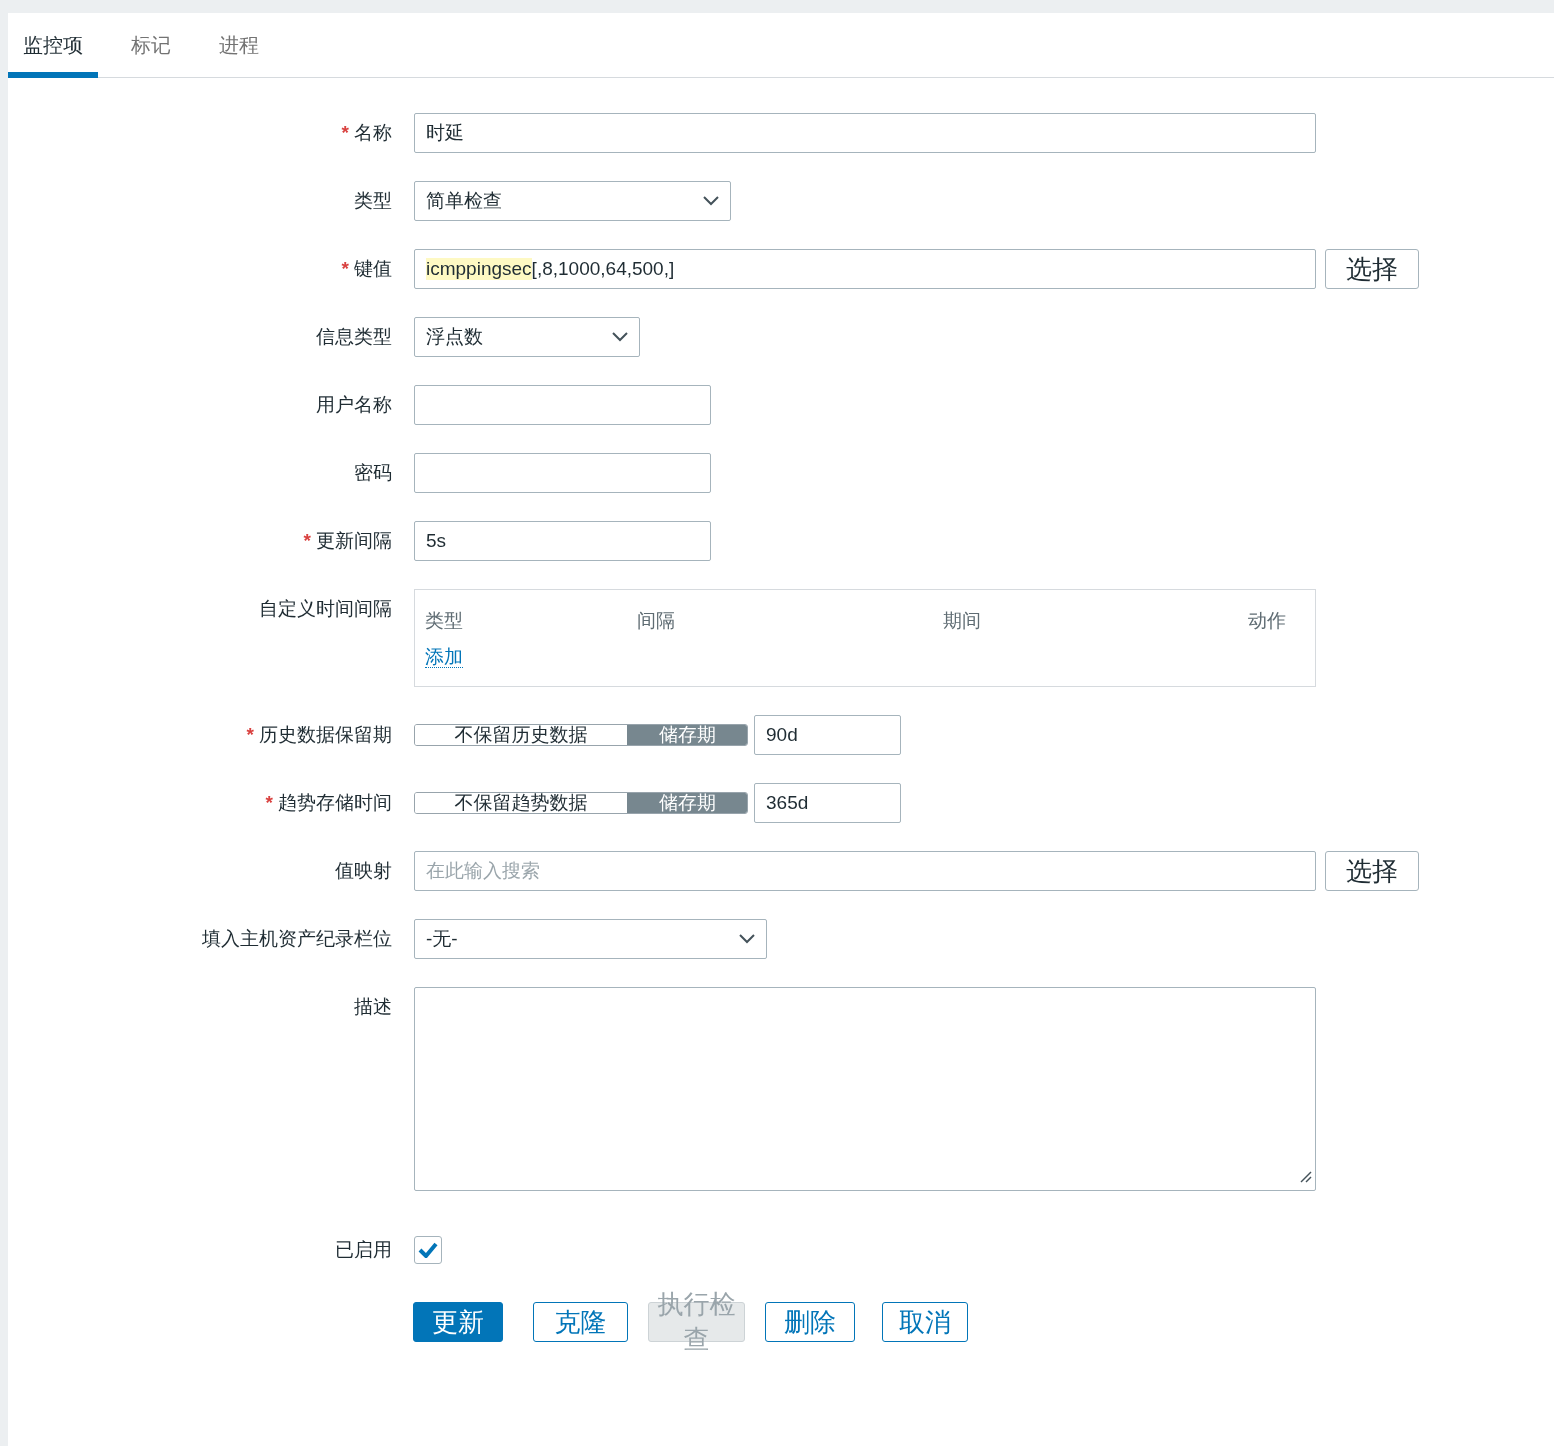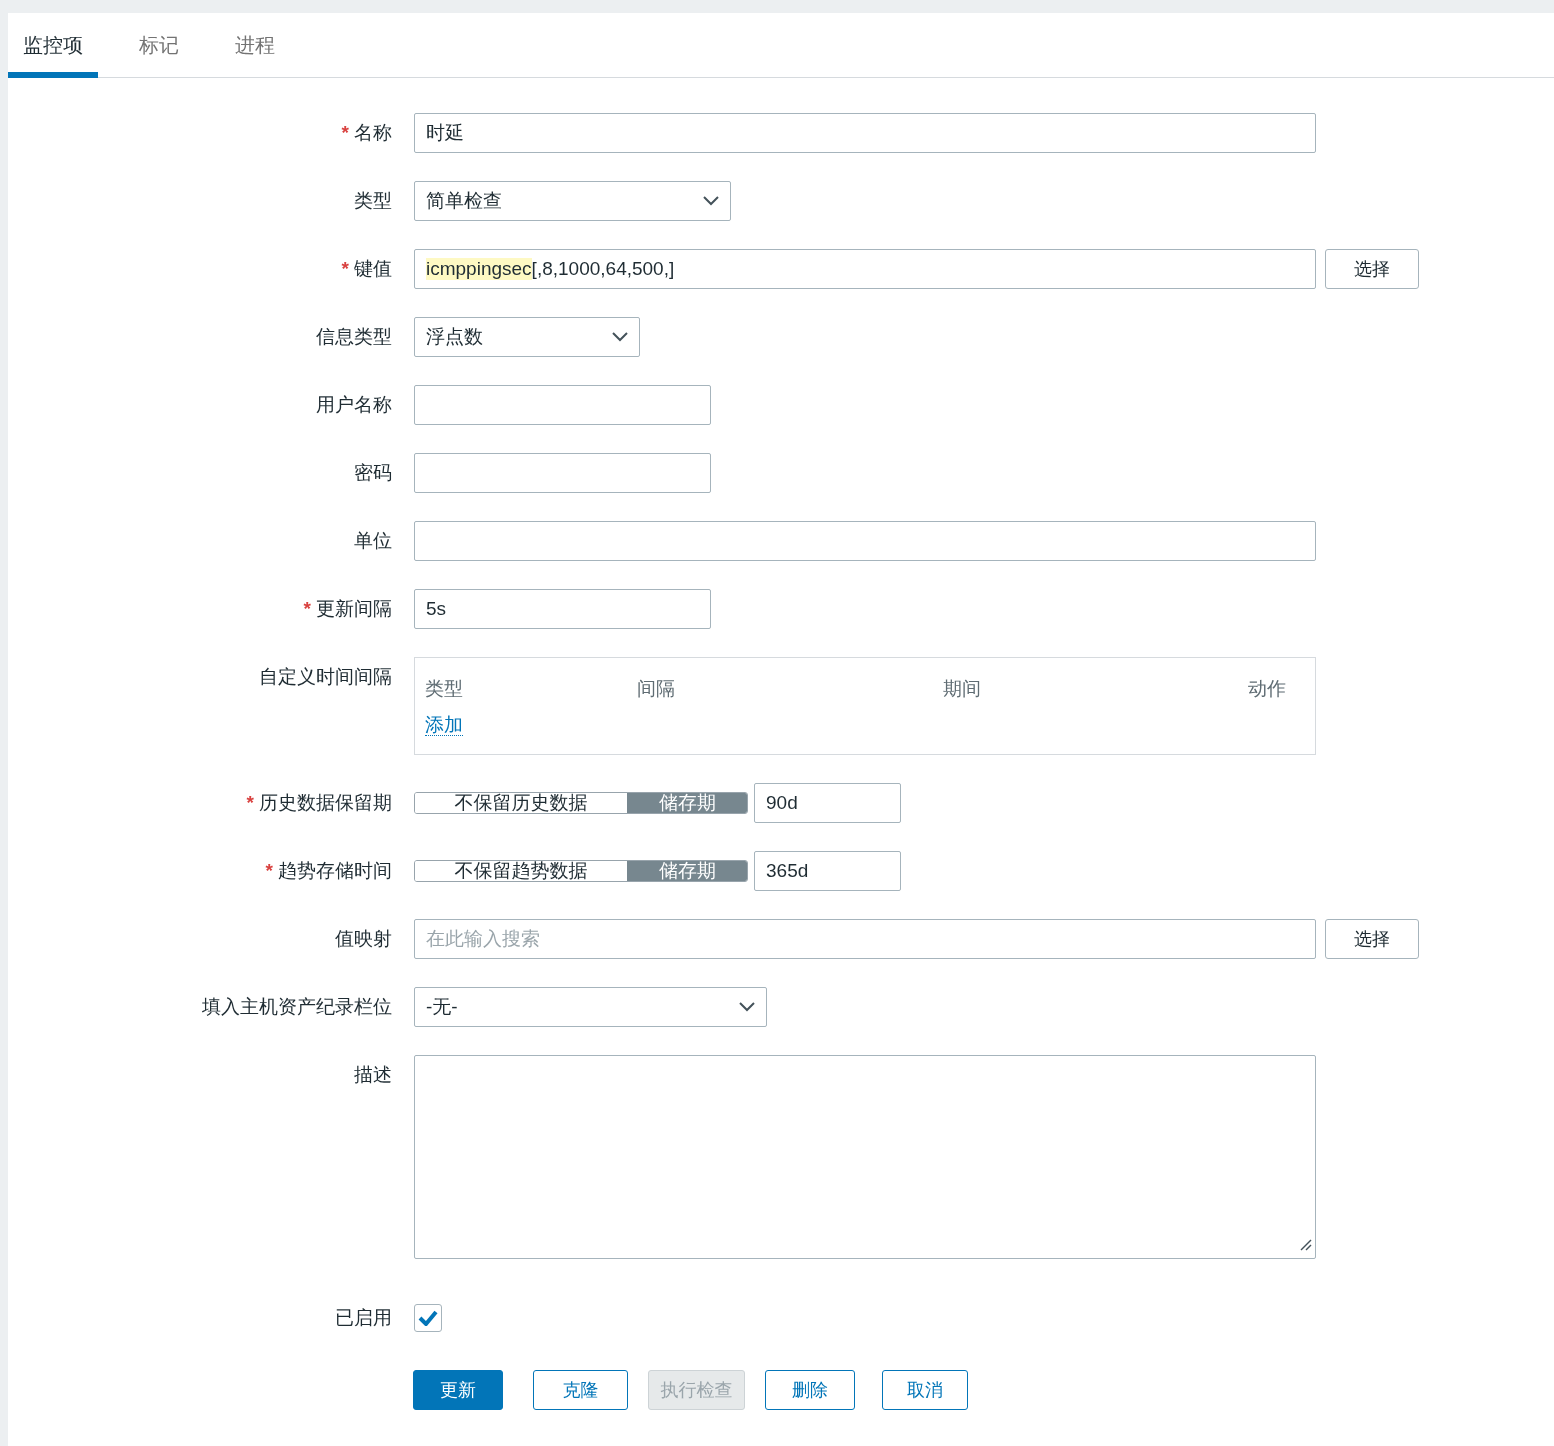--- a/index.html
+++ b/index.html
@@ -1,21 +1,21 @@
 <!DOCTYPE html>
 <html><head>
 <meta charset="utf-8">
 <style>
   html,body{margin:0;padding:0;width:1554px;height:1446px;overflow:hidden;
     background:#eceff1;font-family:"Liberation Sans","DejaVu Sans",sans-serif;
     color:#1f2c33;font-size:19px;}
   .panel{position:absolute;left:8px;top:13px;right:0;min-height:1433px;background:#ffffff;}
 
   
-  .tabbar{display:flex;align-items:stretch;height:64px;border-bottom:1px solid #d6dade;gap:8px;}
+  .tabbar{display:flex;align-items:stretch;height:64px;border-bottom:1px solid #d6dade;}
   .tab{display:flex;align-items:center;padding:0 15px;margin-right:18px;font-size:20px;
     position:relative;cursor:pointer;white-space:nowrap;}
   .tab.active{color:#1f2c33;}
   .tab.active::after{content:"";position:absolute;left:0;right:0;bottom:-1px;height:6px;background:#0275b8;}
   .tab.inactive{color:#737373;}
 
   
   .form{padding-top:35px;}
   .row{display:grid;grid-template-columns:384px 1fr;column-gap:22px;margin-bottom:28px;align-items:center;}
   .row.top{align-items:start;}
@@ -33,21 +33,21 @@
   .w-info{width:226px;}
   .w-inv{width:353px;}
   .w-ret{width:147px;}
 
   .sel{display:flex;align-items:center;justify-content:space-between;cursor:pointer;}
   .sel .chev{margin-left:12px;display:flex;align-items:center;}
 
   .fakein{display:flex;align-items:center;cursor:text;}
   .hl{background:#fef9c3;}
 
-  .btn{height:40px;box-sizing:border-box;border-radius:3px;font-size:18px;cursor:pointer;
+  .btn{height:40px;box-sizing:border-box;border-radius:3px;font-size:26px;cursor:pointer;
     font-family:Liberation Serif, serif;display:inline-flex;align-items:center;justify-content:center;}
   .btn.gray{background:#fff;border:1px solid #a6b4bc;color:#1f2c33;width:94px;margin-left:9px;}
   .btn.primary{background:#0275b8;border:1px solid #0275b8;color:#fff;}
   .btn.secondary{background:#fff;border:1px solid #0275b8;color:#0275b8;}
   .btn.disabled{background:#e6e9ea;border:1px solid #cdd3d6;color:#9aa5ab;cursor:default;}
 
   
   .seg{display:flex;border-radius:3px;overflow:hidden;border:1px solid #98a4ac;height:42px;box-sizing:border-box;}
   .seg .opt{display:flex;align-items:center;justify-content:center;background:#fff;color:#1f2c33;
     cursor:pointer;box-sizing:border-box;}
@@ -142,26 +142,20 @@
         </div>
     </div>
 
     <div class="row">
       <div class="lbl">密码</div>
       <div class="field">
           <input class="tin w-mid" value="" style="">
         </div>
     </div>
 
-    <div class="row">
-      <div class="lbl">单位</div>
-      <div class="field">
-          <input class="tin w-full" value="" style="">
-        </div>
-    </div>
 
     <div class="row">
       <div class="lbl"><span class="req">*</span><span>更新间隔</span></div>
       <div class="field">
           <input class="tin w-mid" value="5s" style="">
         </div>
     </div>
 
     <div class="row top">
       <div class="lbl">自定义时间间隔</div>

